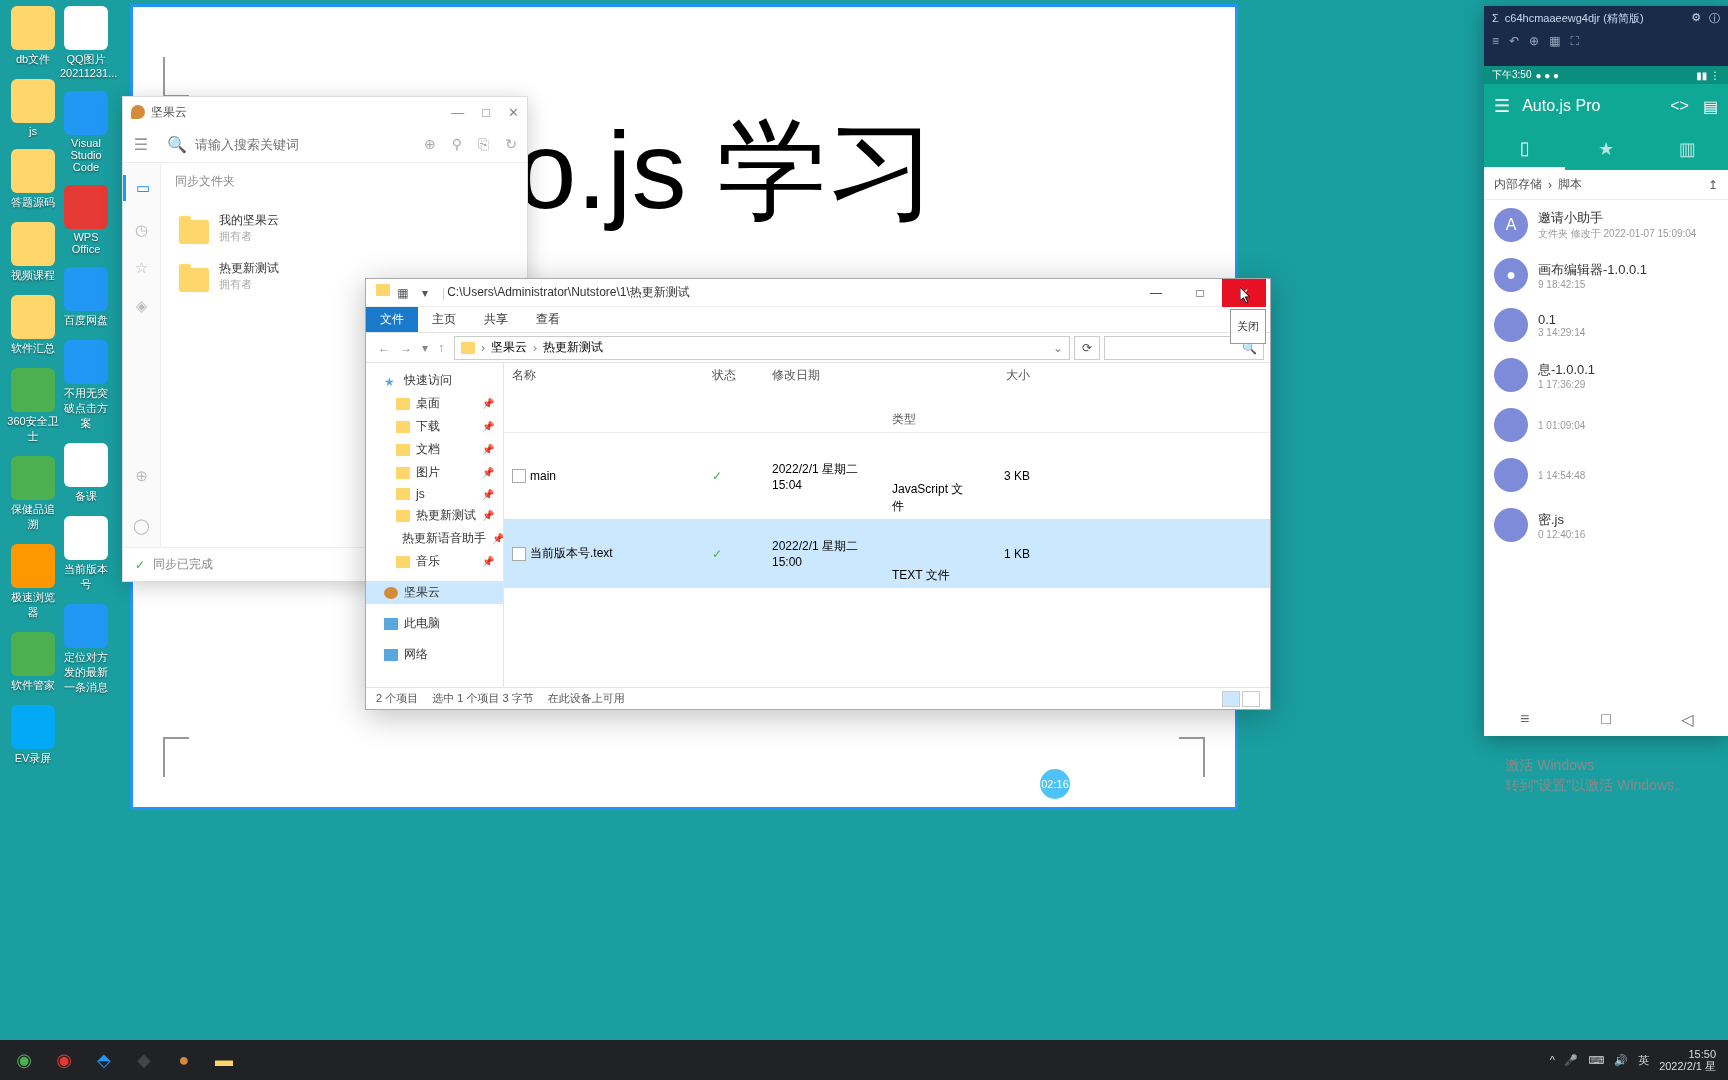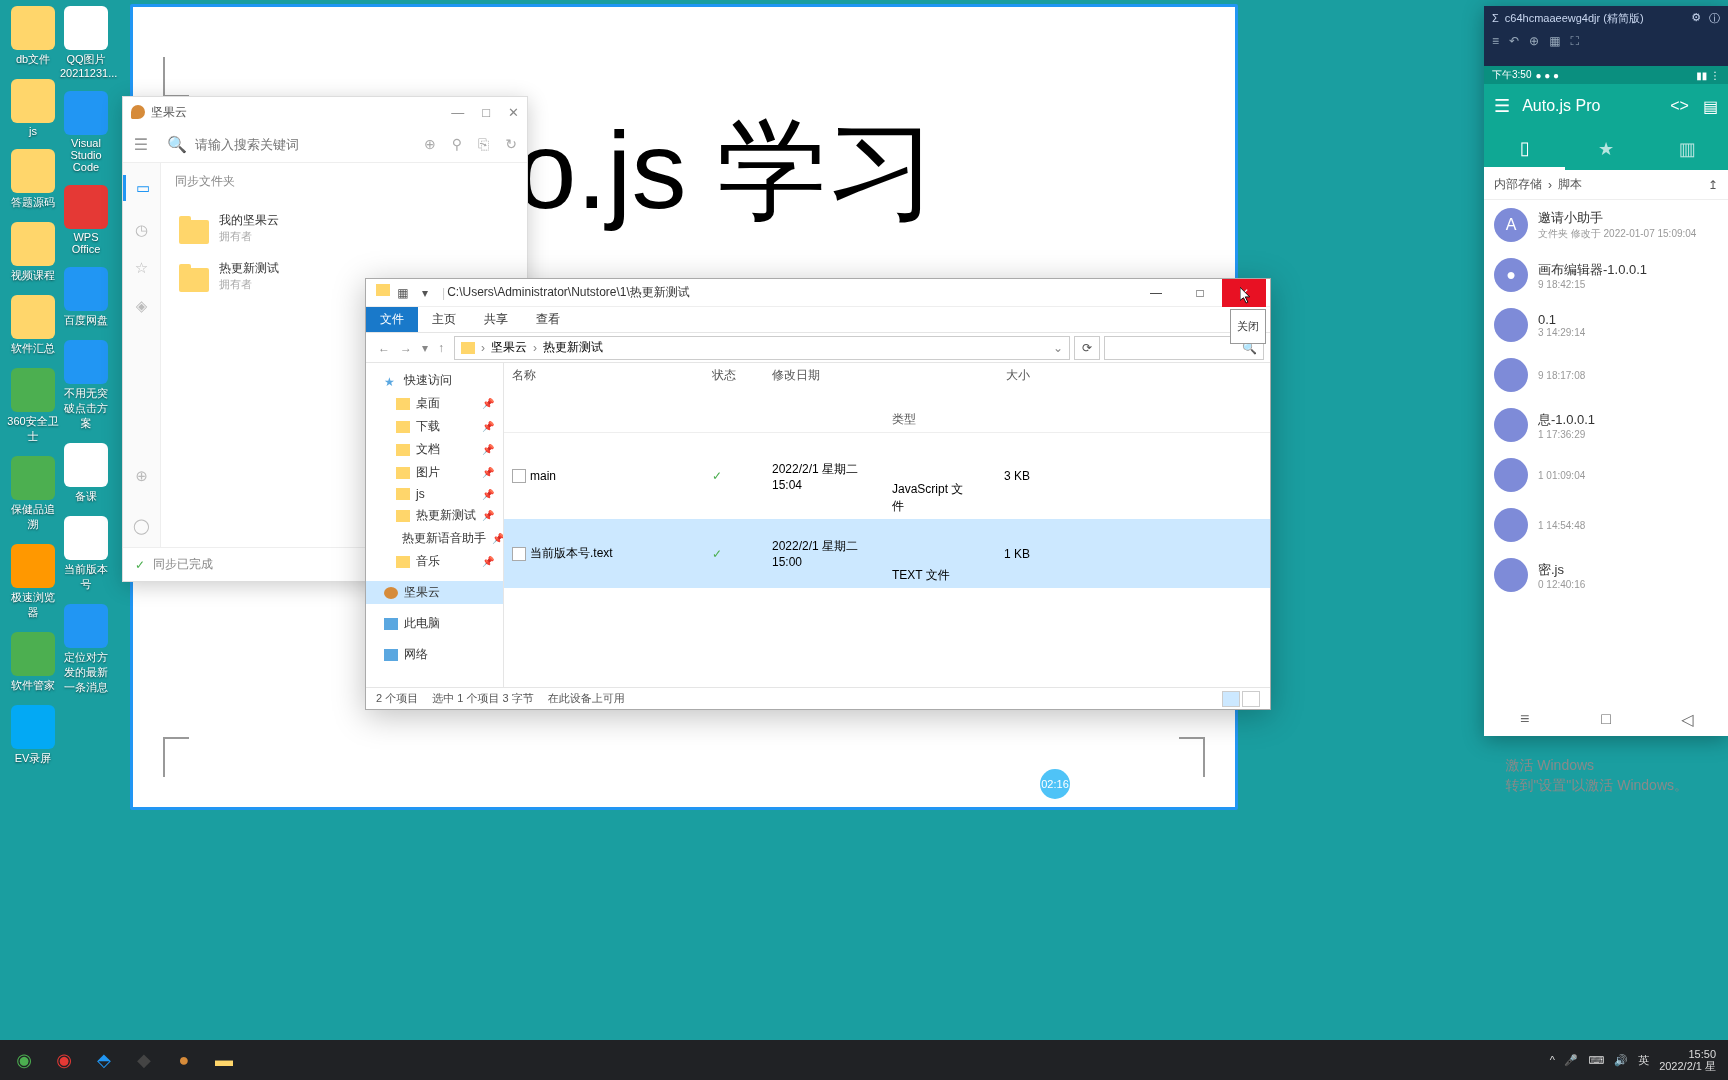--- a/index.html
+++ b/index.html
@@ -421,27 +421,20 @@
         <div class="ph-item">
           <div class="av"></div>
           <div class="txt">
             <div class="n">0.1</div>
             <div class="m"> 3 14:29:14</div>
           </div>
         </div>
         <div class="ph-item">
           <div class="av"></div>
           <div class="txt">
-            <div class="n"></div>
-            <div class="m"> 9 18:17:08</div>
-          </div>
-        </div>
-        <div class="ph-item">
-          <div class="av"></div>
-          <div class="txt">
             <div class="n">息-1.0.0.1</div>
             <div class="m"> 1 17:36:29</div>
           </div>
         </div>
         <div class="ph-item">
           <div class="av"></div>
           <div class="txt">
             <div class="n"></div>
             <div class="m"> 1 01:09:04</div>
           </div>

